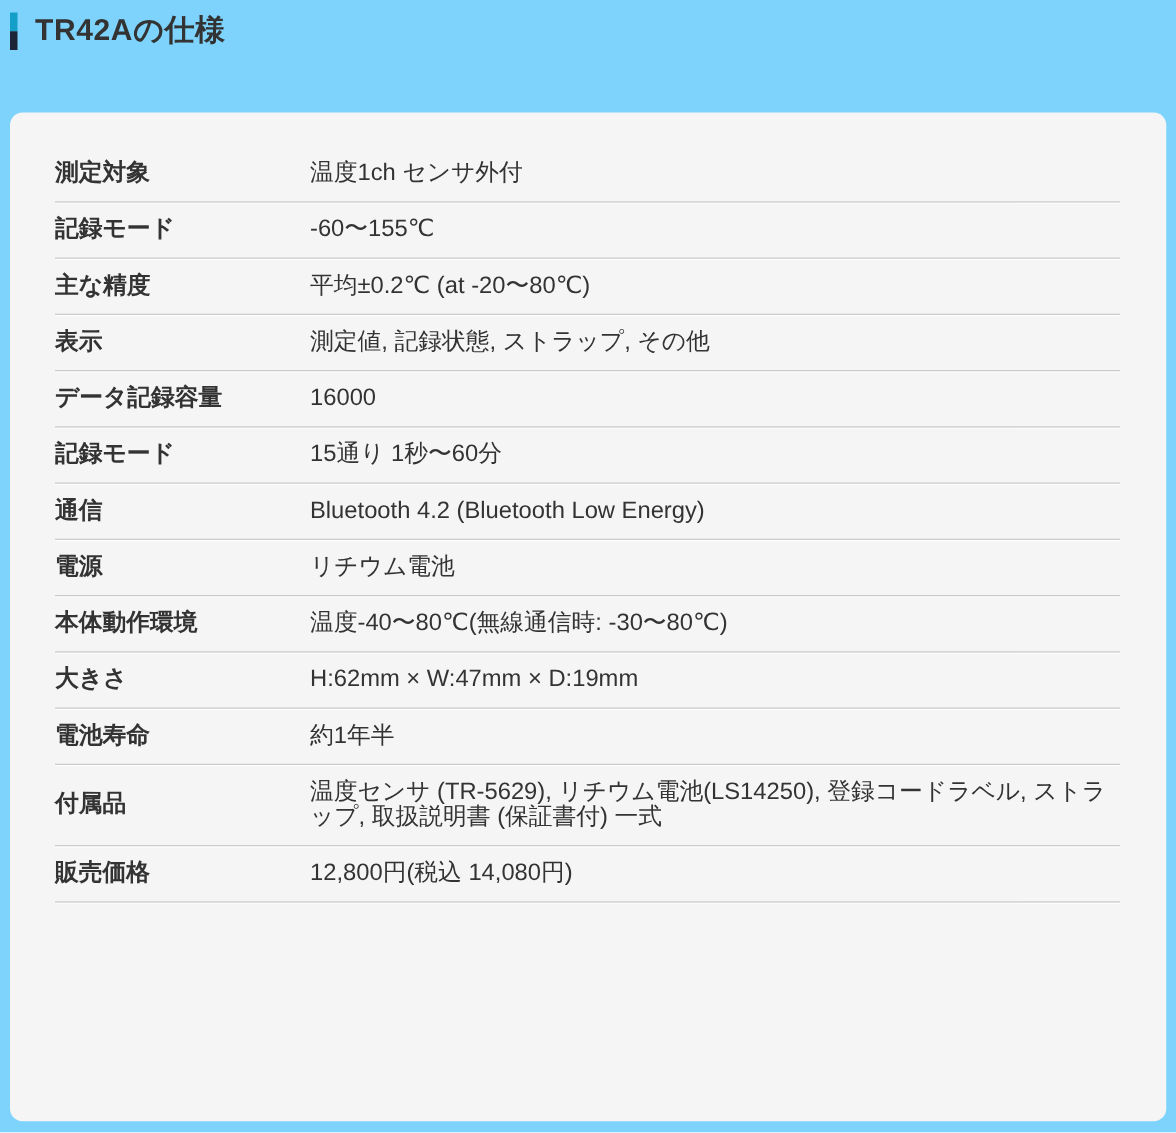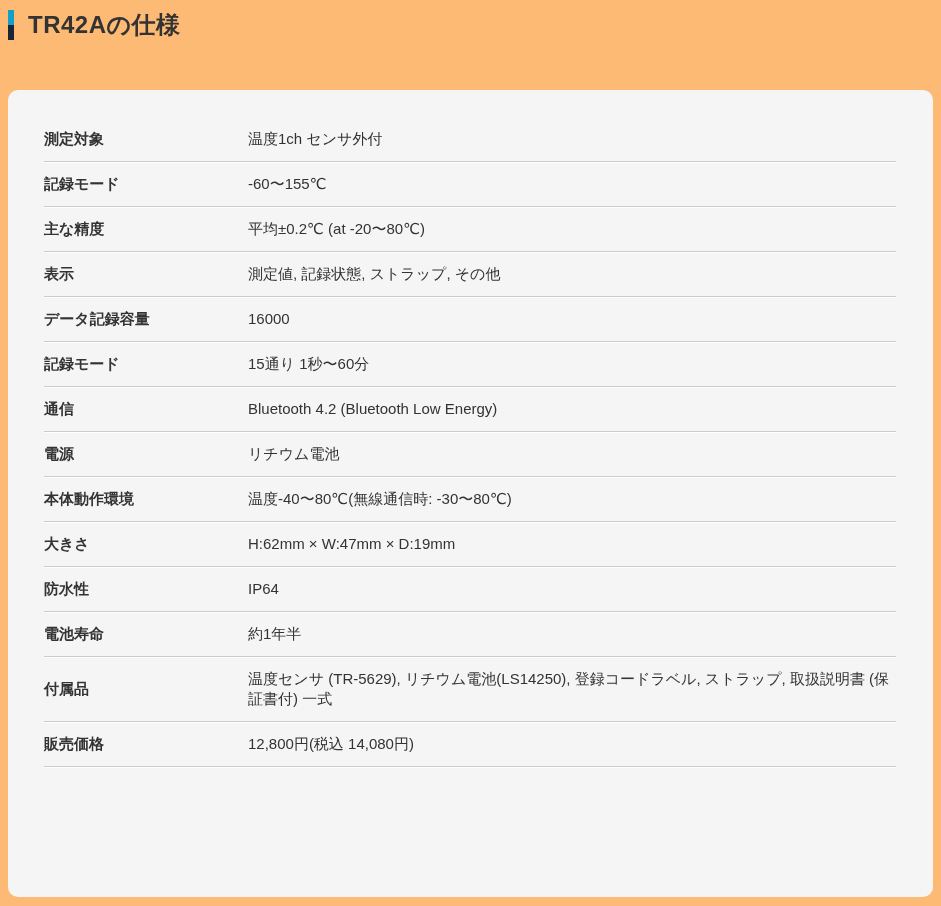--- a/index.html
+++ b/index.html
@@ -6,21 +6,21 @@
     margin: 0;
     padding: 0;
     background: #ffffff;
     font-family: "Liberation Sans", "DejaVu Sans", sans-serif;
     color: #333333;
   }
   .page {
     width: 941px;
     height: 906px;
     position: relative;
-    background: #fdba74;
+    background: #7dd3fc;
     overflow: hidden;
   }
   .page-header {
     display: flex;
     align-items: center;
     padding: 8px 0 0 8px;
     height: 34px;
   }
   .accent-bar {
     display: inline-flex;
@@ -55,21 +55,21 @@
     padding: 27px 37px 0 36px;
   }
   table.spec-table {
     width: 100%;
     border-collapse: collapse;
   }
   .spec-table th, .spec-table td {
     border-bottom: 1px solid #cbcbcb;
     box-shadow: 0 1px 0 rgba(255,255,255,0.85);
     padding: 12px 0;
-    font-size: 15px;
+    font-size: 19px;
     line-height: 20px;
     text-align: left;
     vertical-align: middle;
     color: #333333;
   }
   .spec-table th {
     width: 184px;
     min-width: 184px;
     font-weight: bold;
     padding-right: 20px;
@@ -127,24 +127,20 @@
           </tr>
           <tr>
             <th>本体動作環境</th>
             <td>温度-40〜80℃(無線通信時: -30〜80℃)</td>
           </tr>
           <tr>
             <th>大きさ</th>
             <td>H:62mm × W:47mm × D:19mm</td>
           </tr>
           <tr>
-            <th>防水性</th>
-            <td>IP64</td>
-          </tr>
-          <tr>
             <th>電池寿命</th>
             <td>約1年半</td>
           </tr>
           <tr>
             <th>付属品</th>
             <td>温度センサ (TR-5629), リチウム電池(LS14250), 登録コードラベル, ストラップ, 取扱説明書 (保証書付) 一式</td>
           </tr>
           <tr>
             <th>販売価格</th>
             <td>12,800円(税込 14,080円)</td>

